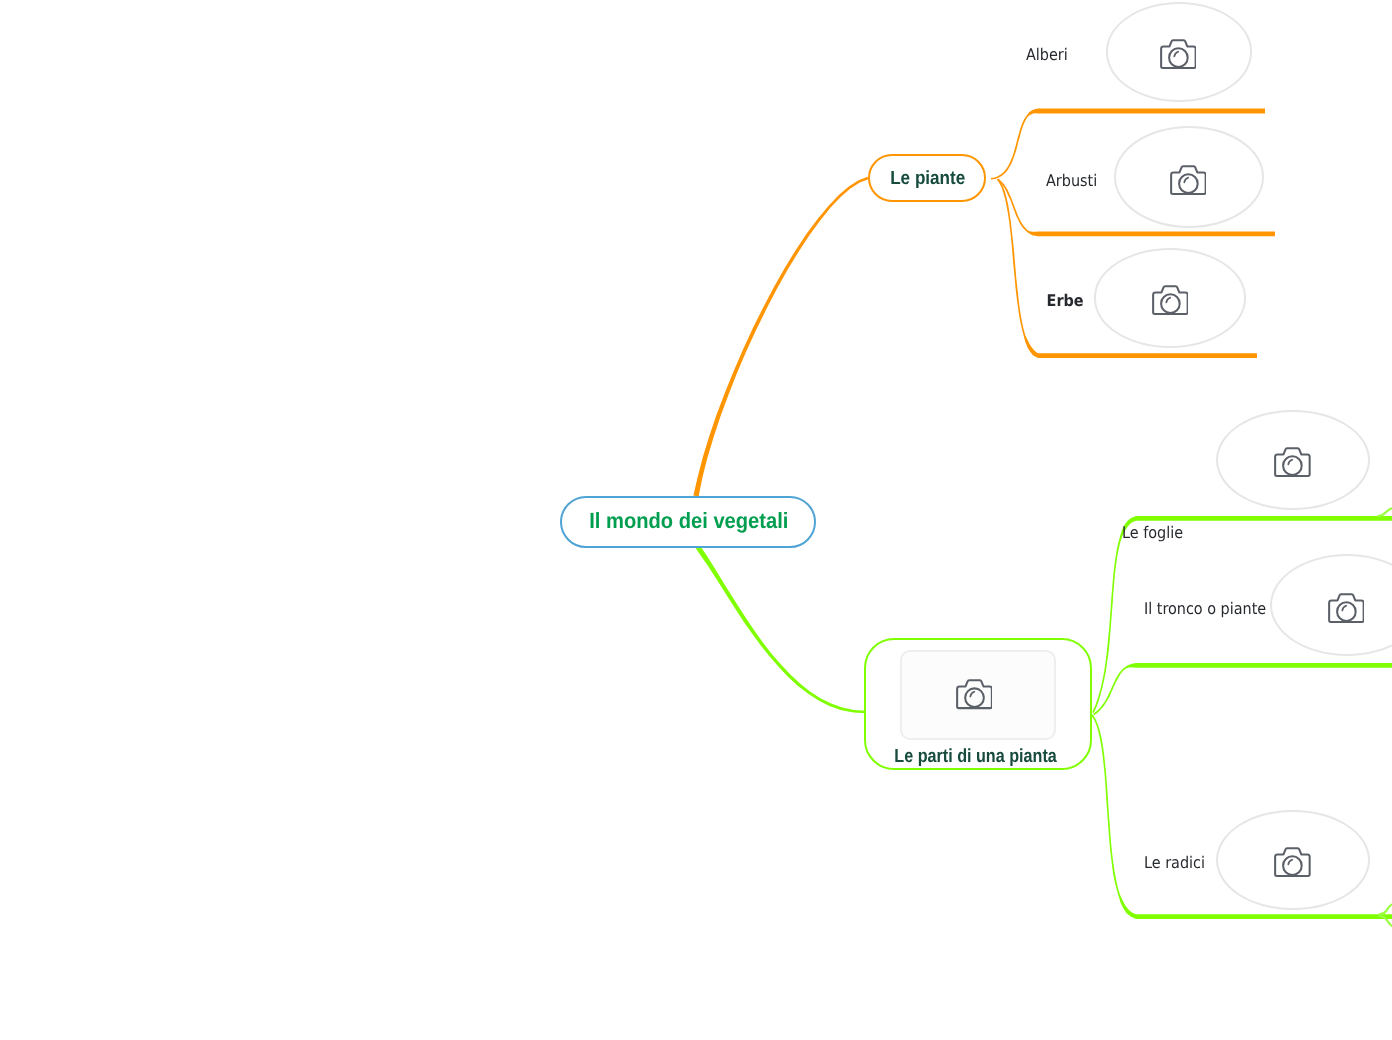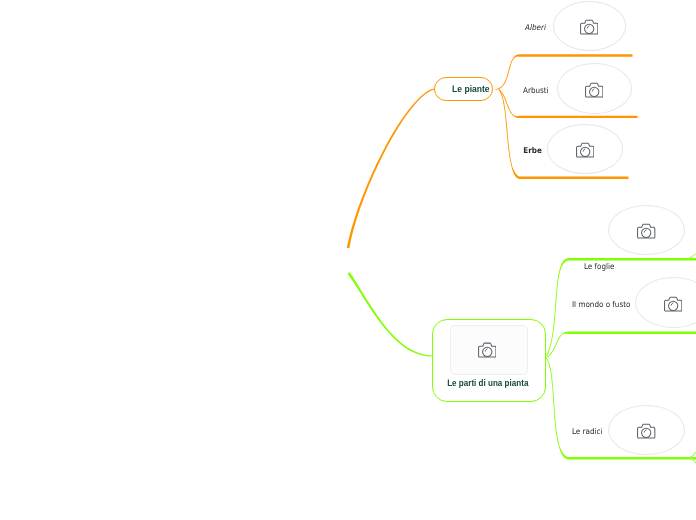--- a/index.html
+++ b/index.html
@@ -4,32 +4,32 @@
 <style>
   html,body{margin:0;padding:0;}
   *{box-sizing:border-box;}
   body{width:696px;height:520px;background:#ffffff;overflow:hidden;
        font-family:"DejaVu Sans","Liberation Sans",sans-serif;
        -webkit-font-smoothing:antialiased;text-rendering:geometricPrecision;}
   #stage{position:relative;width:696px;height:520px;overflow:hidden;}
   svg.links{position:absolute;left:0;top:0;width:696px;height:520px;}
 
   .node{position:absolute;box-sizing:border-box;background:#fff;}
-  .pill{border-radius:999px;display:flex;align-items:center;justify-content:flex-end;}
+  .pill{border-radius:999px;display:flex;align-items:center;justify-content:center;}
 
   .root{left:280px;top:248px;width:128px;height:26px;border:1.6px solid #4fa3d5;}
   .root .t{color:#009e4f;font-weight:bold;font-size:11px;white-space:nowrap;
            font-family:"Liberation Sans",sans-serif;display:inline-block;
            transform:scaleX(0.915);}
 
   .piante{left:433.7px;top:77px;width:59.5px;height:24px;border:1.6px solid #ff9500;}
   .piante .t{color:#174b3e;font-weight:bold;font-size:9.5px;white-space:nowrap;
              font-family:"Liberation Sans",sans-serif;display:inline-block;transform:scaleX(0.9);}
 
-  .parti{left:432px;top:319px;width:114px;height:83px;border:1.9px solid #80ff00;
+  .parti{left:432px;top:319px;width:114px;height:66px;border:1.9px solid #80ff00;
          border-radius:15px;display:flex;flex-direction:column;align-items:center;
          justify-content:flex-start;padding-top:5px;}
   .parti .ph{width:77.5px;height:49.5px;border:1px solid #eeeeee;border-radius:5px;
              display:flex;align-items:center;justify-content:center;background:#fcfcfc;}
   .parti .ph svg{position:relative;left:-1.9px;top:0.3px;}
   .parti .t{color:#174b3e;font-weight:bold;font-size:9.5px;white-space:nowrap;
             margin-top:3px;margin-right:3.4px;font-family:"Liberation Sans",sans-serif;display:inline-block;
             transform:scaleX(0.85);}
 
   .leaf{position:absolute;transform:translateY(-50%);line-height:1;margin-top:-0.8px;}
@@ -61,37 +61,40 @@
       <path d="M547.0,357.6L548.3,356.7L549.5,355.7L550.6,354.5L551.6,353.4L552.5,352.1L553.3,350.8L554.1,349.5L554.8,348.2L555.4,346.8L556.0,345.5L556.6,344.1L557.2,342.8L557.8,341.5L558.4,340.3L559.0,339.2L559.6,338.1L560.2,337.1L560.9,336.1L561.7,335.3L562.5,334.6L563.4,334.1L564.4,333.8L565.5,333.7L566.7,333.7L568.0,333.9L594.0,333.9L639.5,333.9L698.0,333.9L698.0,331.5L639.5,331.5L594.0,331.5L568.0,331.5L566.6,331.7L565.2,332.1L564.0,332.6L563.0,333.3L562.0,333.9L561.1,334.7L560.3,335.6L559.5,336.6L558.9,337.6L558.2,338.8L557.6,339.9L557.0,341.2L556.4,342.5L555.8,343.8L555.3,345.1L554.6,346.4L554.0,347.8L553.3,349.1L552.6,350.4L551.8,351.6L550.9,352.8L550.0,354.0L549.0,355.0L547.8,356.0L546.6,357.0Z" fill="#80ff00" stroke="none"></path>
 
       <path d="M545.6,357.7L547.0,359.8L548.1,362.3L549.1,365.5L549.9,369.1L550.7,373.2L551.3,377.6L551.8,382.4L552.3,387.4L552.7,392.7L553.0,398.0L553.4,403.5L553.8,409.0L554.2,414.5L554.6,419.9L555.1,425.2L555.7,430.3L556.3,435.1L557.1,439.7L558.1,443.9L559.2,447.7L560.2,451.1L561.6,454.1L563.2,456.5L565.3,458.3L568.0,459.5L594.0,459.5L639.5,459.5L698.0,459.5L698.0,457.1L639.5,457.1L594.0,457.1L568.0,457.1L566.4,456.5L564.7,455.2L563.0,453.2L561.5,450.6L560.0,447.4L558.9,443.7L558.0,439.5L557.2,435.0L556.5,430.2L555.9,425.1L555.4,419.8L555.0,414.4L554.6,408.9L554.2,403.4L553.9,398.0L553.5,392.6L553.1,387.4L552.6,382.3L552.1,377.5L551.5,373.1L550.8,369.0L549.9,365.3L548.9,362.1L547.7,359.4L546.4,357.3Z" fill="#80ff00" stroke="none"></path>
 
       <path d="M689,258 C693,258 692.5,255 696,254.2" stroke="#9cff44" stroke-width="1.1" fill="none"></path>
       <path d="M690,457 C694,457 693,453.5 696,452.3" stroke="#9cff44" stroke-width="1.1" fill="none"></path>
       <path d="M690,458 C694,458.5 693.5,461.5 696,463" stroke="#9cff44" stroke-width="1.1" fill="none"></path>
     </g>
   </svg>
 
+  <div class="node pill root">
+    <span class="t">Il mondo dei vegetali</span>
+  </div>
 
   <div class="node pill piante">
     <span class="t">Le piante</span>
   </div>
 
   <div class="node parti">
     <div class="ph">
       <svg width="18.5" height="16.75" viewBox="0 0 18 15.5" fill="none" stroke="#5b6068" stroke-width="1.0" stroke-linejoin="round" stroke-linecap="round">
         <path d="M0.55 4.9 a1.2 1.2 0 0 1 1.2 -1.2 h2.9 l1.0 -2.5 a0.8 0.8 0 0 1 0.75 -0.5 h5.2 a0.8 0.8 0 0 1 0.75 0.5 l1.0 2.5 h2.9 a1.2 1.2 0 0 1 1.2 1.2 v8.55 a0.8 0.8 0 0 1 -0.8 0.8 h-15.3 a0.8 0.8 0 0 1 -0.8 -0.8 z"></path>
         <circle cx="9" cy="9.2" r="4.55"></circle>
         <path d="M7.0 8.6 a2.8 2.8 0 0 1 1.9 -2.3" stroke-width="0.85"></path>
       </svg>
     </div>
     <span class="t">Le parti di una pianta</span>
   </div>
 
-  <div class="leaf" style="left:525px;top:26.1px;font-style:italic;">
+  <div class="leaf" style="left:513px;top:26.1px;">
     <span class="lbl">Alberi</span>
   </div>
   <div class="ell" style="left:552.5px;top:1.3500000000000014px;width:73.5px;height:49.5px;">
     <svg width="18.4" height="16.7" viewBox="0 0 18 15.5" fill="none" stroke="#5b6068" stroke-width="1.0" stroke-linejoin="round" stroke-linecap="round">
         <path d="M0.55 4.9 a1.2 1.2 0 0 1 1.2 -1.2 h2.9 l1.0 -2.5 a0.8 0.8 0 0 1 0.75 -0.5 h5.2 a0.8 0.8 0 0 1 0.75 0.5 l1.0 2.5 h2.9 a1.2 1.2 0 0 1 1.2 1.2 v8.55 a0.8 0.8 0 0 1 -0.8 0.8 h-15.3 a0.8 0.8 0 0 1 -0.8 -0.8 z"></path>
         <circle cx="9" cy="9.2" r="4.55"></circle>
         <path d="M7.0 8.6 a2.8 2.8 0 0 1 1.9 -2.3" stroke-width="0.85"></path>
       </svg>
   </div>
   <div class="leaf" style="left:523.0px;top:88.8px;text-align:center;">
@@ -107,32 +110,32 @@
   <div class="leaf" style="left:523.3px;top:148.8px;font-weight:bold;">
     <span class="lbl">Erbe</span>
   </div>
   <div class="ell" style="left:546.5px;top:124.05000000000001px;width:76.5px;height:49.5px;">
     <svg width="18.4" height="16.7" viewBox="0 0 18 15.5" fill="none" stroke="#5b6068" stroke-width="1.0" stroke-linejoin="round" stroke-linecap="round">
         <path d="M0.55 4.9 a1.2 1.2 0 0 1 1.2 -1.2 h2.9 l1.0 -2.5 a0.8 0.8 0 0 1 0.75 -0.5 h5.2 a0.8 0.8 0 0 1 0.75 0.5 l1.0 2.5 h2.9 a1.2 1.2 0 0 1 1.2 1.2 v8.55 a0.8 0.8 0 0 1 -0.8 0.8 h-15.3 a0.8 0.8 0 0 1 -0.8 -0.8 z"></path>
         <circle cx="9" cy="9.2" r="4.55"></circle>
         <path d="M7.0 8.6 a2.8 2.8 0 0 1 1.9 -2.3" stroke-width="0.85"></path>
       </svg>
   </div>
-  <div class="leaf" style="left:584px;top:230.2px;margin-top:34px;">
+  <div class="leaf" style="left:561px;top:230.2px;margin-top:34px;">
     <span class="lbl">Le foglie</span>
   </div>
   <div class="ell" style="left:608.0px;top:204.95px;width:77.0px;height:50.5px;">
     <svg width="18.4" height="16.7" viewBox="0 0 18 15.5" fill="none" stroke="#5b6068" stroke-width="1.0" stroke-linejoin="round" stroke-linecap="round">
         <path d="M0.55 4.9 a1.2 1.2 0 0 1 1.2 -1.2 h2.9 l1.0 -2.5 a0.8 0.8 0 0 1 0.75 -0.5 h5.2 a0.8 0.8 0 0 1 0.75 0.5 l1.0 2.5 h2.9 a1.2 1.2 0 0 1 1.2 1.2 v8.55 a0.8 0.8 0 0 1 -0.8 0.8 h-15.3 a0.8 0.8 0 0 1 -0.8 -0.8 z"></path>
         <circle cx="9" cy="9.2" r="4.55"></circle>
         <path d="M7.0 8.6 a2.8 2.8 0 0 1 1.9 -2.3" stroke-width="0.85"></path>
       </svg>
   </div>
   <div class="leaf" style="left:572.0px;top:302.7px;">
-    <span class="lbl">Il mondo o fusto</span>
+    <span class="lbl">Il tronco o piante</span>
   </div>
   <div class="ell" style="left:634.5px;top:277.2px;width:77.0px;height:51.0px;">
     <svg width="18.4" height="16.7" viewBox="0 0 18 15.5" fill="none" stroke="#5b6068" stroke-width="1.0" stroke-linejoin="round" stroke-linecap="round">
         <path d="M0.55 4.9 a1.2 1.2 0 0 1 1.2 -1.2 h2.9 l1.0 -2.5 a0.8 0.8 0 0 1 0.75 -0.5 h5.2 a0.8 0.8 0 0 1 0.75 0.5 l1.0 2.5 h2.9 a1.2 1.2 0 0 1 1.2 1.2 v8.55 a0.8 0.8 0 0 1 -0.8 0.8 h-15.3 a0.8 0.8 0 0 1 -0.8 -0.8 z"></path>
         <circle cx="9" cy="9.2" r="4.55"></circle>
         <path d="M7.0 8.6 a2.8 2.8 0 0 1 1.9 -2.3" stroke-width="0.85"></path>
       </svg>
   </div>
   <div class="leaf" style="left:572.0px;top:430.0px;text-align:right;">
     <span class="lbl">Le radici</span>

